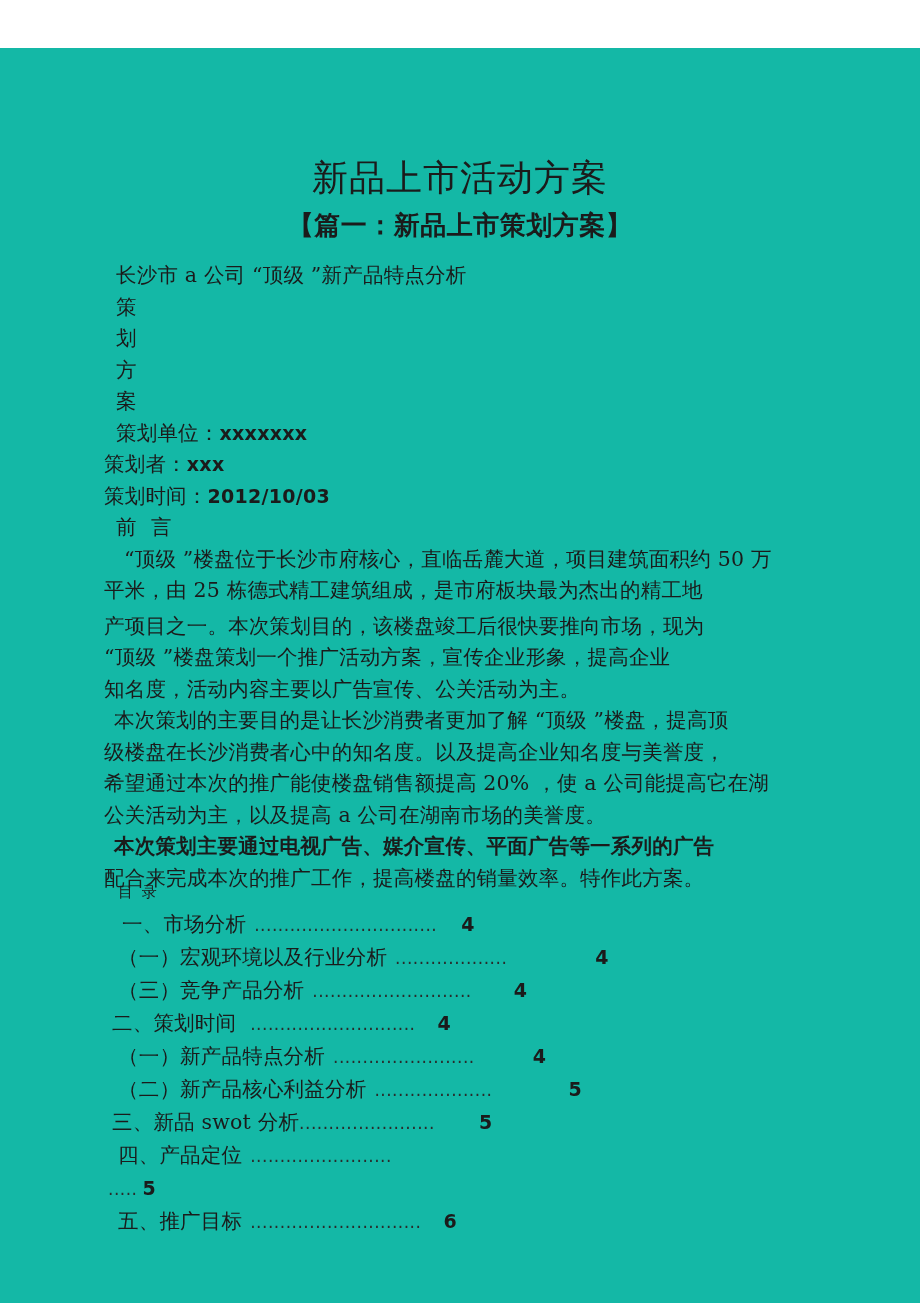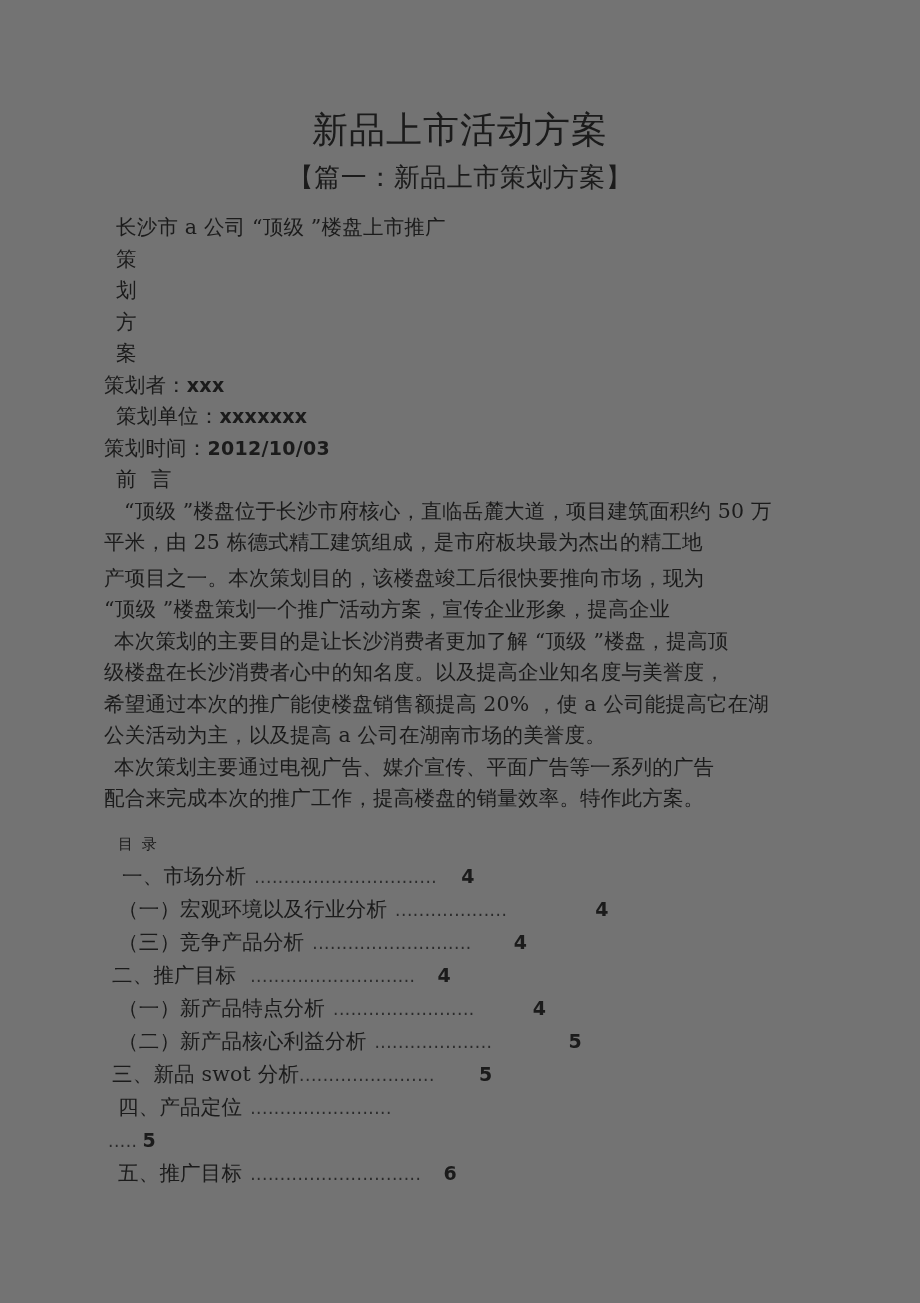--- a/index.html
+++ b/index.html
@@ -11,21 +11,22 @@
     width: 920px;
     height: 1303px;
     position: relative;
     font-family: "DejaVu Serif", "Liberation Serif", serif;
     color: #1b1b1b;
     overflow: hidden;
   }
   .page {
     position: absolute;
     inset: 0;
-    background: #737373;
+    background: #14b8a6;
+    margin-top: 48px;
   }
 
   
   .doc-title {
     position: absolute;
     top: 108px;
     left: 0;
     width: 920px;
     text-align: center;
     font-size: 36px;
@@ -35,21 +36,21 @@
     font-family: "DejaVu Serif", "Liberation Serif", serif;
   }
   .doc-subtitle {
     position: absolute;
     top: 160px;
     left: 0;
     width: 920px;
     text-align: center;
     font-size: 26px;
     line-height: 34px;
-    font-weight: 400;
+    font-weight: 700;
     letter-spacing: 0.5px;
   }
 
   
   .body-block {
     position: absolute;
     top: 212px;
     left: 104px;
     width: 712px;
   }
@@ -111,62 +112,63 @@
 </head>
 <body>
 
 <div class="page">
 
   <div class="doc-title">新品上市活动方案</div>
   <div class="doc-subtitle">【篇一：新品上市策划方案】</div>
 
   <div class="body-block">
 
-    <div class="line indent1">长沙市 a 公司 “顶级 ”楼盘上市推广</div>
+    <div class="line indent1">长沙市 a 公司 “顶级 ”新产品特点分析</div>
     <div class="line indent1">策</div>
     <div class="line indent1">划</div>
     <div class="line indent1">方</div>
     <div class="line indent1">案</div>
 
+    <div class="line indent1"><span>策划单位：</span><span class="lat">xxxxxxx</span></div>
+
     <div class="line indent0"><span>策划者：</span><span class="lat">xxx</span></div>
-
-    <div class="line indent1"><span>策划单位：</span><span class="lat">xxxxxxx</span></div>
 
     <div class="line indent0"><span>策划时间：</span><span class="lat">2012/10/03</span></div>
 
     <div class="line indent1" style="letter-spacing:4px;">前 言</div>
 
     <div>
       <div class="line" style="padding-left:20px;">“顶级 ”楼盘位于长沙市府核心，直临岳麓大道，项目建筑面积约 50 万</div>
       <div class="line indent0">平米，由 25 栋德式精工建筑组成，是市府板块最为杰出的精工地</div>
       <div class="line indent0 gap-top" style="margin-top:4px;">产项目之一。本次策划目的，该楼盘竣工后很快要推向市场，现为</div>
       <div class="line indent0">“顶级 ”楼盘策划一个推广活动方案，宣传企业形象，提高企业</div>
+      <div class="line indent0">知名度，活动内容主要以广告宣传、公关活动为主。</div>
     </div>
 
     <div>
       <div class="line" style="padding-left:10px;">本次策划的主要目的是让长沙消费者更加了解 “顶级 ”楼盘，提高顶</div>
       <div class="line indent0">级楼盘在长沙消费者心中的知名度。以及提高企业知名度与美誉度，</div>
       <div class="line indent0">希望通过本次的推广能使楼盘销售额提高 20% ，使 a 公司能提高它在湖</div>
       <div class="line indent0">公关活动为主，以及提高 a 公司在湖南市场的美誉度。</div>
     </div>
 
     <div>
-      <div class="line" style="padding-left:10px;">本次策划主要通过电视广告、媒介宣传、平面广告等一系列的广告</div>
+      <div class="line" style="padding-left:10px;font-weight:bold;">本次策划主要通过电视广告、媒介宣传、平面广告等一系列的广告</div>
       <div class="line indent0">配合来完成本次的推广工作，提高楼盘的销量效率。特作此方案。</div>
     </div>
 
   </div>
 
   <div class="toc-block">
     <div class="toc-heading">目 录</div>
     <div id="toc-rows">
         <div class="toc-row" style="padding-left: 18px;"><span class="toc-label">一、市场分析</span><span class="toc-dots" style="margin-left: 8px;">...............................</span><span class="toc-page" style="margin-left: 24px;">4</span></div>
         <div class="toc-row" style="padding-left: 14px;"><span class="toc-label">（一）宏观环境以及行业分析</span><span class="toc-dots" style="margin-left: 8px;">...................</span><span class="toc-page" style="margin-left: 88px;">4</span></div>
         <div class="toc-row" style="padding-left: 14px;"><span class="toc-label">（三）竞争产品分析</span><span class="toc-dots" style="margin-left: 8px;">...........................</span><span class="toc-page" style="margin-left: 42px;">4</span></div>
-        <div class="toc-row" style="padding-left: 8px;"><span class="toc-label">二、推广目标</span><span class="toc-dots" style="margin-left: 14px;">............................</span><span class="toc-page" style="margin-left: 22px;">4</span></div>
+        <div class="toc-row" style="padding-left: 8px;"><span class="toc-label">二、策划时间</span><span class="toc-dots" style="margin-left: 14px;">............................</span><span class="toc-page" style="margin-left: 22px;">4</span></div>
         <div class="toc-row" style="padding-left: 14px;"><span class="toc-label">（一）新产品特点分析</span><span class="toc-dots" style="margin-left: 8px;">........................</span><span class="toc-page" style="margin-left: 58px;">4</span></div>
         <div class="toc-row" style="padding-left: 14px;"><span class="toc-label">（二）新产品核心利益分析</span><span class="toc-dots" style="margin-left: 8px;">....................</span><span class="toc-page" style="margin-left: 76px;">5</span></div>
         <div class="toc-row" style="padding-left: 8px;"><span class="toc-label">三、新品 swot 分析</span><span class="toc-dots" style="margin-left: 0px;">.......................</span><span class="toc-page" style="margin-left: 44px;">5</span></div>
         <div class="toc-row" style="padding-left: 14px;"><span class="toc-label">四、产品定位</span><span class="toc-dots" style="margin-left: 8px;">........................</span></div>
         <div class="toc-wrap"><span class="toc-dots">.....</span><span class="toc-page" style="margin-left: 5px;">5</span></div>
         <div class="toc-row" style="padding-left: 14px;"><span class="toc-label">五、推广目标</span><span class="toc-dots" style="margin-left: 8px;">.............................</span><span class="toc-page" style="margin-left: 22px;">6</span></div>
       </div>
   </div>
 
 </div>

